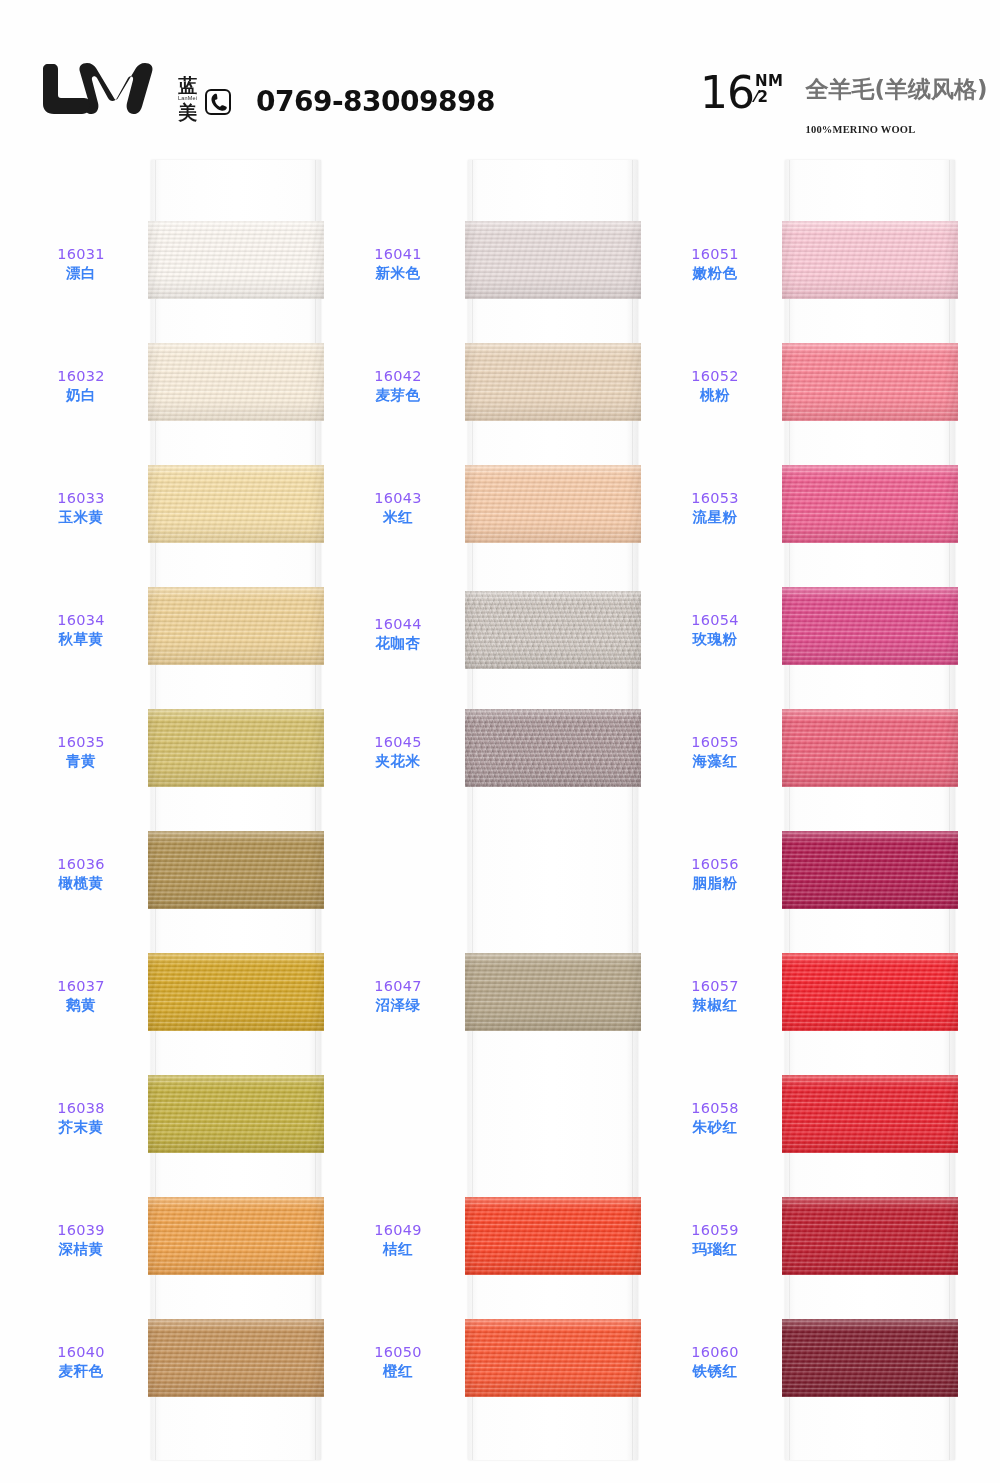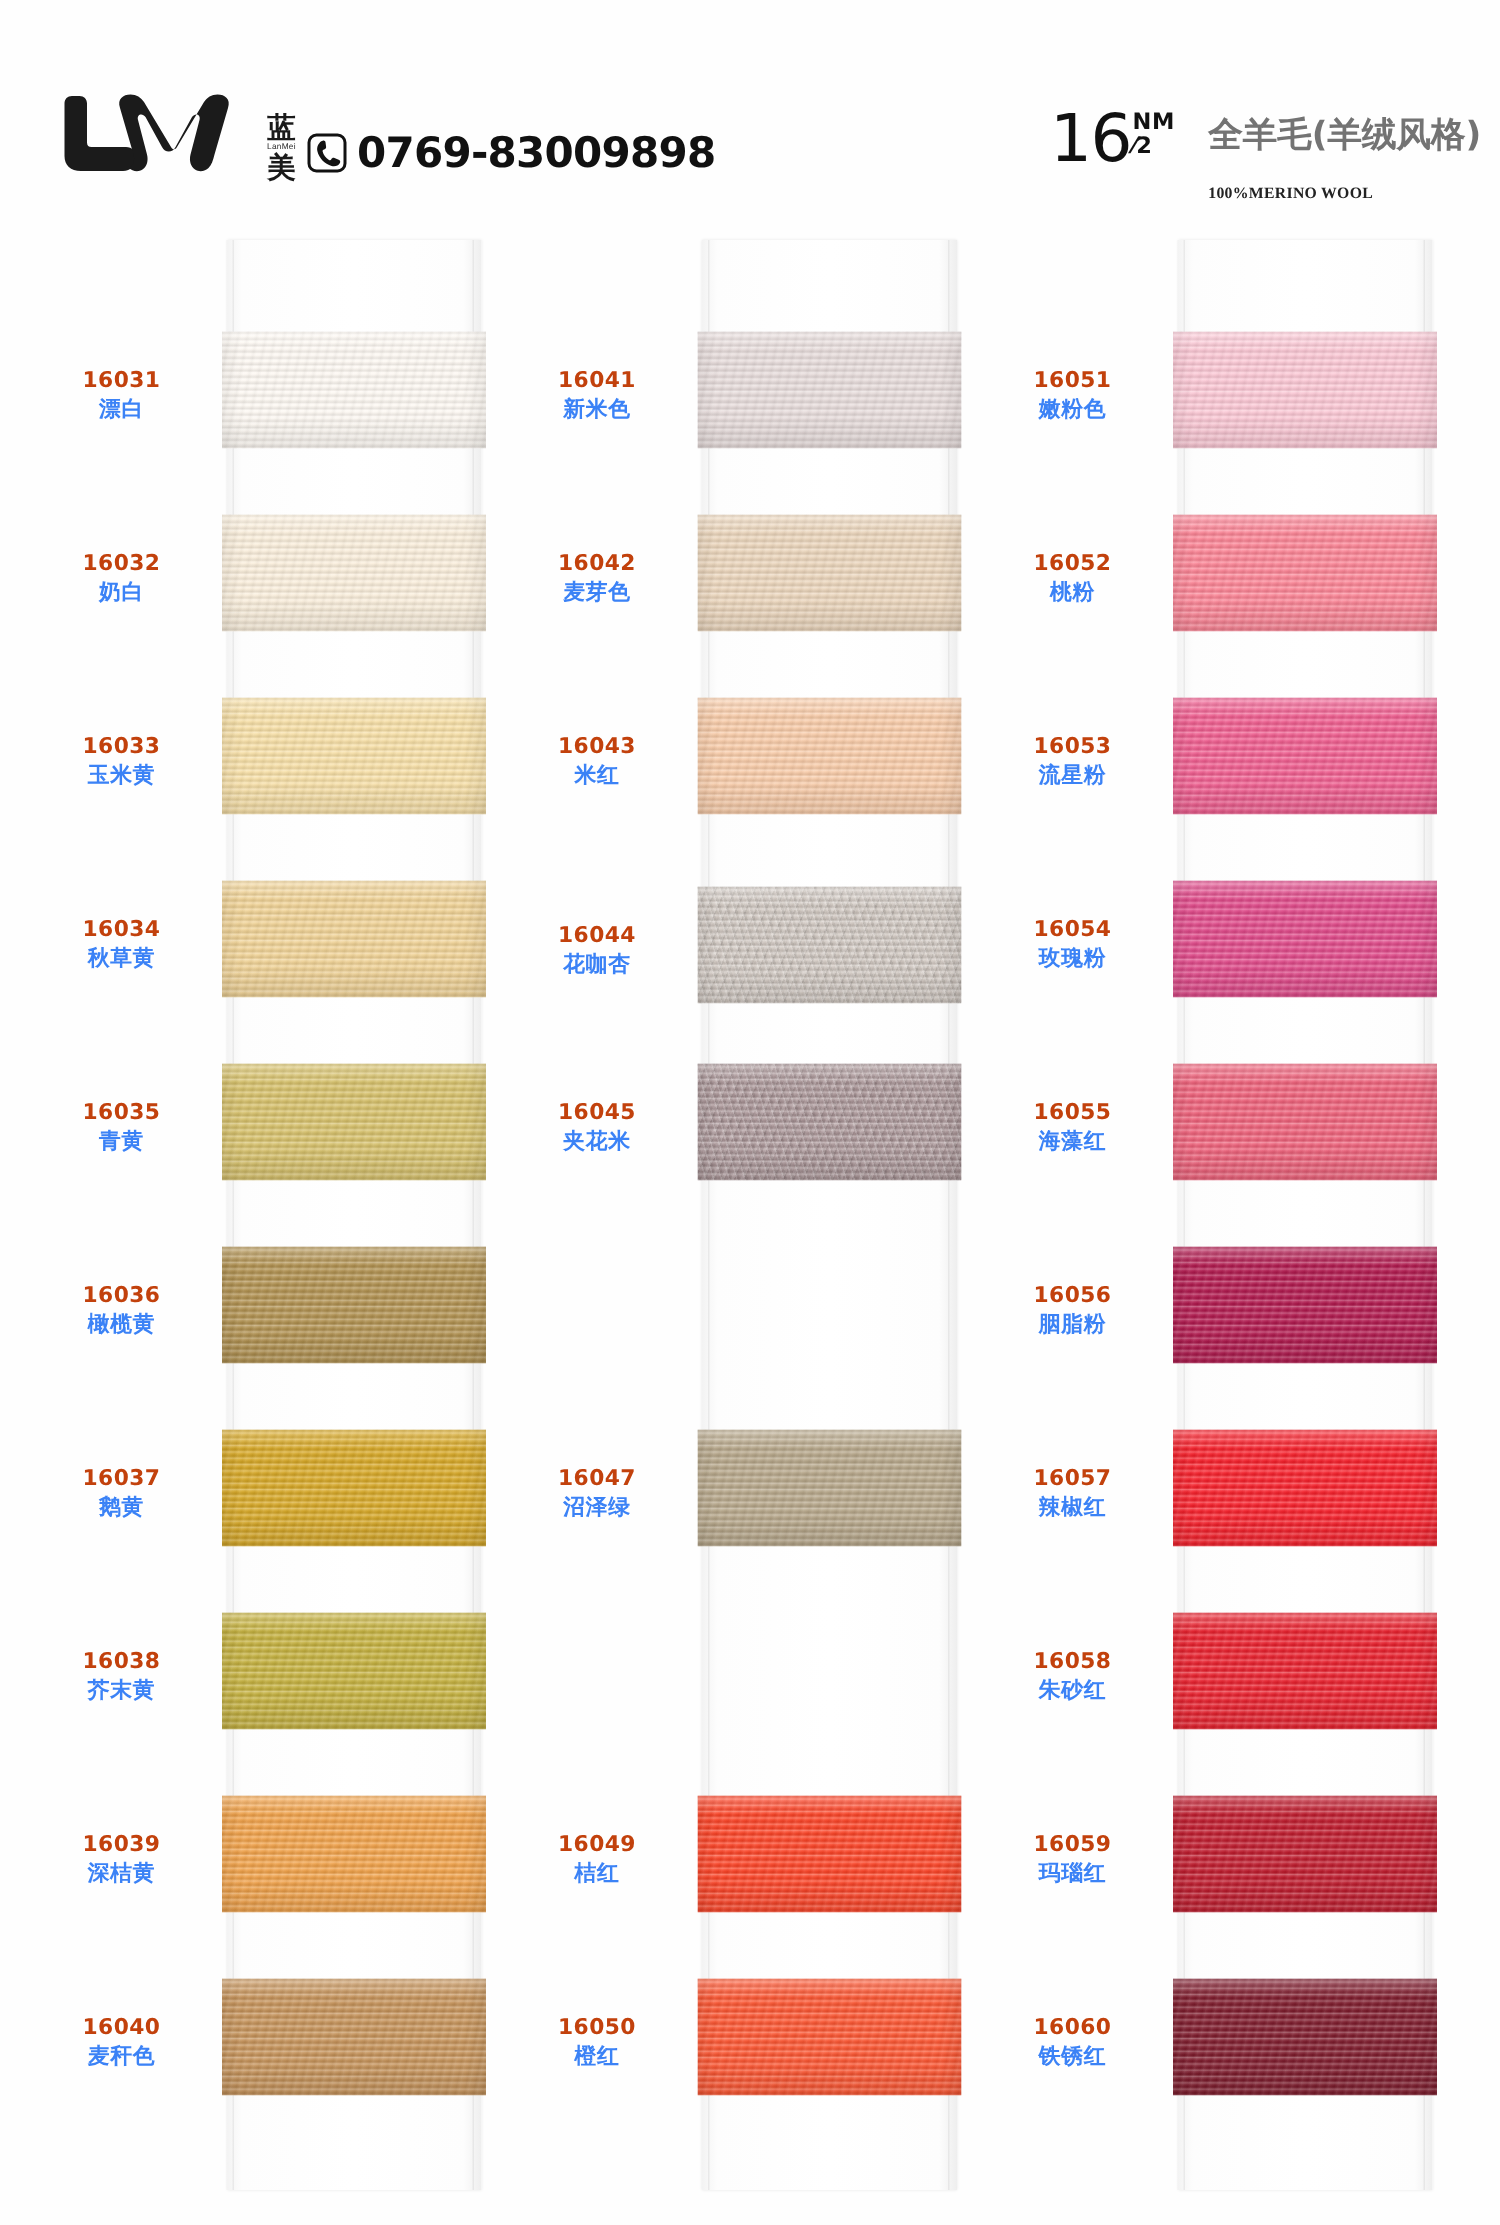--- a/index.html
+++ b/index.html
@@ -26,21 +26,21 @@
   .logo-cn .tiny { font-size: 5.5px; letter-spacing: .2px; color: #2a2a2a; margin: 1px 0 2px 0; }
   .logo-cn .c2 { font-size: 19px; font-weight: 700; color: #1a1a1a; font-family: "DejaVu Sans", sans-serif; }
 
   .phone-wrap { position: absolute; left: 205px; top: 85px; display: flex; align-items: center; }
   .phone-ico {
     width: 26px; height: 26px; border: 2.6px solid #111; border-radius: 6px;
     position: relative; flex: none;
   }
   .phone-ico svg { position: absolute; left: 3px; top: 2.5px; }
   .phone-num {
-    margin-left: 7px; font-size: 28px; font-weight: 700; color: #111;
+    margin-left: 25px; font-size: 28px; font-weight: 700; color: #111;
     letter-spacing: -0.5px; font-family: "DejaVu Sans", sans-serif;
   }
 
   .spec { position: absolute; left: 700px; top: 72px; display: flex; align-items: flex-start; }
   .spec-count { display: flex; align-items: flex-start; }
   .spec-count .big { font-size: 44px; font-weight: 400; color: #111; line-height: .95;
                      font-family: "DejaVu Sans", sans-serif; letter-spacing: -1px; }
   .spec-frac { margin-left: 1px; margin-top: 2px; font-size: 15px; font-weight: 700;
                color: #111; line-height: 1.0; font-family: "DejaVu Sans", sans-serif; }
   .spec-frac .nm { display: block; letter-spacing: .5px; }
@@ -71,21 +71,21 @@
   .card::before { left: 4px; }
   .card::after  { right: 5px; }
 
   .rows { position: absolute; left: 0; top: 0; width: 320px; height: 1300px; }
   .row { position: absolute; left: 0; width: 320px; height: 122px; }
 
   .lbl {
     position: absolute; left: 0; top: 38px; width: 122px; text-align: center;
     line-height: 1.34;
   }
-  .lbl .code { font-size: 14.5px; font-weight: 700; color: #c2410c; letter-spacing: .3px;
+  .lbl .code { font-size: 14.5px; font-weight: 400; color: #8b5cf6; letter-spacing: .3px;
                font-family: "DejaVu Sans", sans-serif; }
   .lbl .name { font-size: 14.5px; font-weight: 700; color: #3b82f6; letter-spacing: .5px;
                font-family: "DejaVu Sans", sans-serif; }
 
   .swatch {
     position: absolute; left: 128px; top: 14px; width: 176px; height: 78px;
     overflow: hidden;
   }
   .swatch .base { position: absolute; inset: 0; }
   

